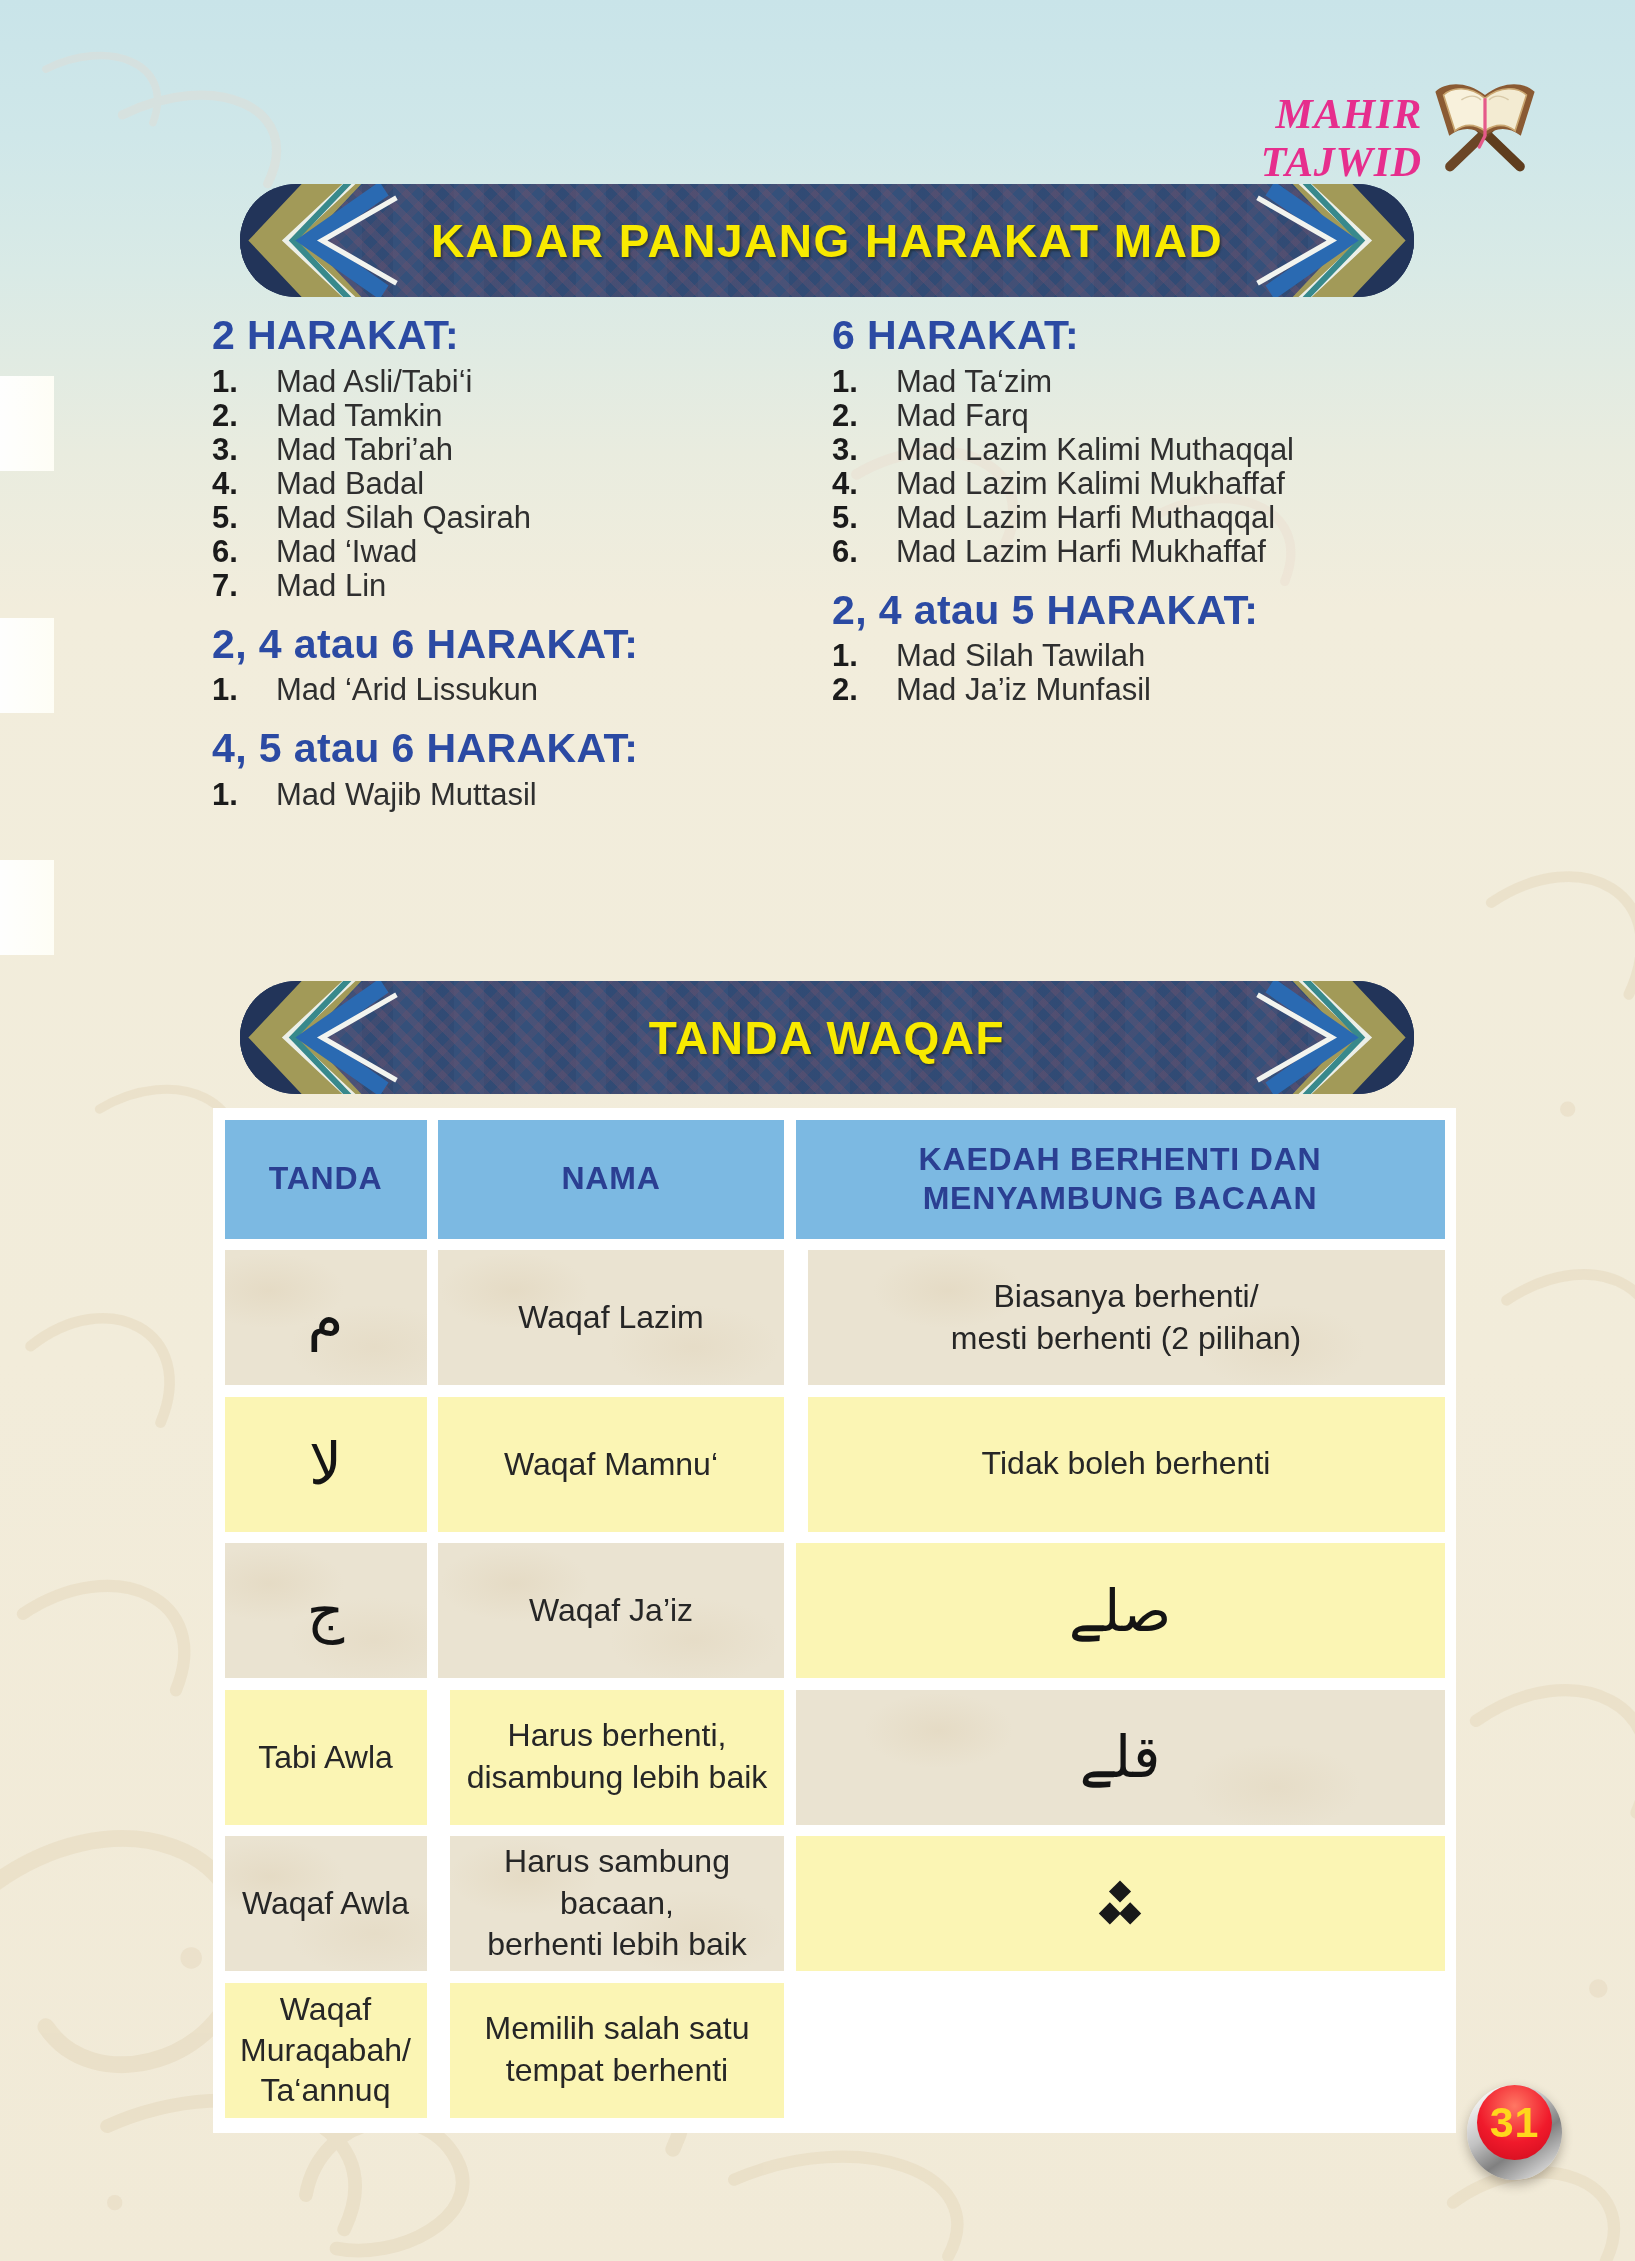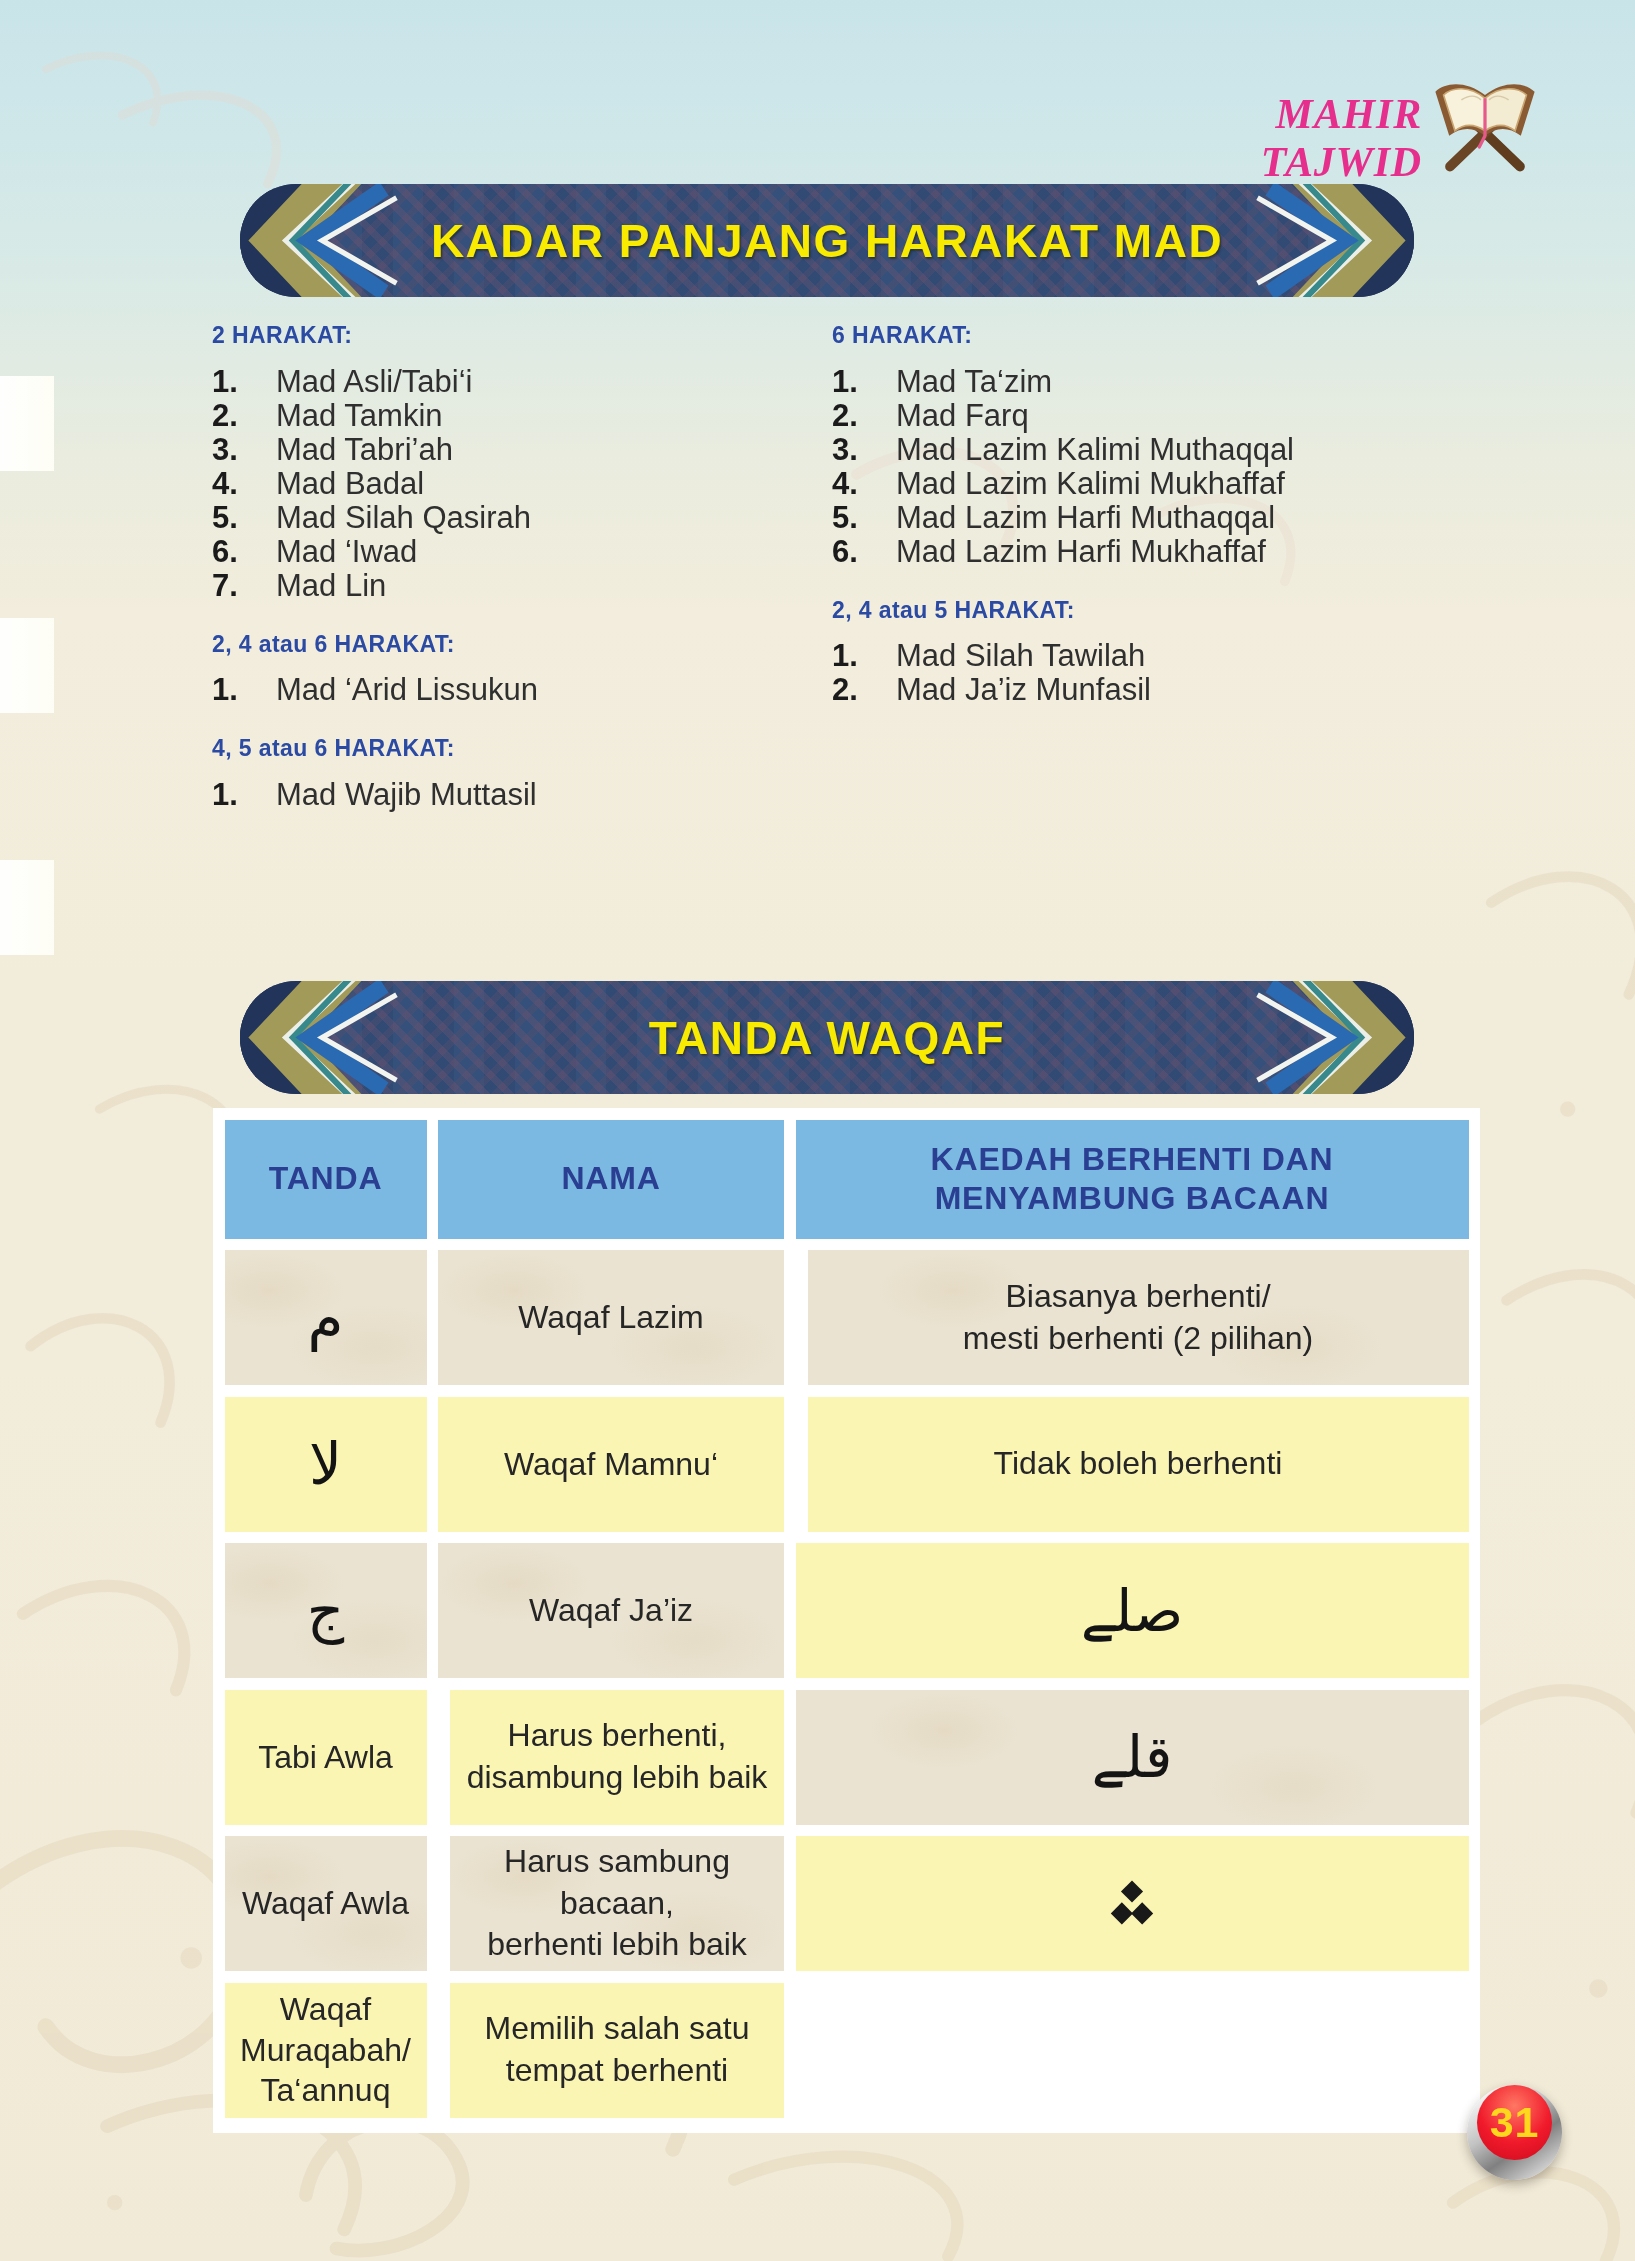--- a/index.html
+++ b/index.html
@@ -35,27 +35,27 @@
     letter-spacing:1.5px;text-shadow:1.5px 2.3px 2.3px rgba(10,20,5,.45);white-space:nowrap;}
   .banner.mad{top:184px;}
   .banner.waqaf{top:981px;}
 
   
   .mad-col{position:absolute;top:317px;}
   .mad-col.left{left:212px;width:612px;}
   .mad-col.right{left:832px;width:688px;}
   .mad-section{margin-top:23px;}
   .mad-section:first-child{margin-top:0;}
-  .mad-heading{margin:0 0 10.7px 0;font-size:23px;line-height:37px;font-weight:bold;
+  .mad-heading{margin:0 0 10.7px 0;font-size:41px;line-height:37px;font-weight:bold;
     color:#2b4aa3;letter-spacing:0.4px;}
   .mad-item{display:flex;font-size:31px;line-height:34px;color:#2f2f2f;}
   .mad-item .num{flex:0 0 64px;font-weight:bold;color:#1b1b1b;}
 
   
-  .waqaf-panel{position:absolute;left:213px;top:1108px;width:1243px;height:1025px;background:#ffffff;padding-left:24px;}
+  .waqaf-panel{position:absolute;left:213px;top:1108px;width:1243px;height:1025px;background:#ffffff;}
   .waqaf-grid{position:absolute;inset:11.5px;display:grid;
     grid-template-columns:202px 346px 1fr;
     grid-template-rows:119px repeat(6,135px);
     gap:11.5px;}
   .cell{display:flex;align-items:center;justify-content:center;text-align:center;}
   .th{background:#7cb9e2;color:#2b3f92;font-weight:bold;font-size:32px;line-height:1.22;
     letter-spacing:0.8px;white-space:pre-line;}
   .row-a{background-color:#eae3d1;
     background-image:radial-gradient(ellipse 107px 54px at 22% 30%, rgba(208,186,148,.20), rgba(0,0,0,0) 70%),
                      radial-gradient(ellipse 122px 61px at 74% 72%, rgba(208,186,148,.16), rgba(0,0,0,0) 70%);}

